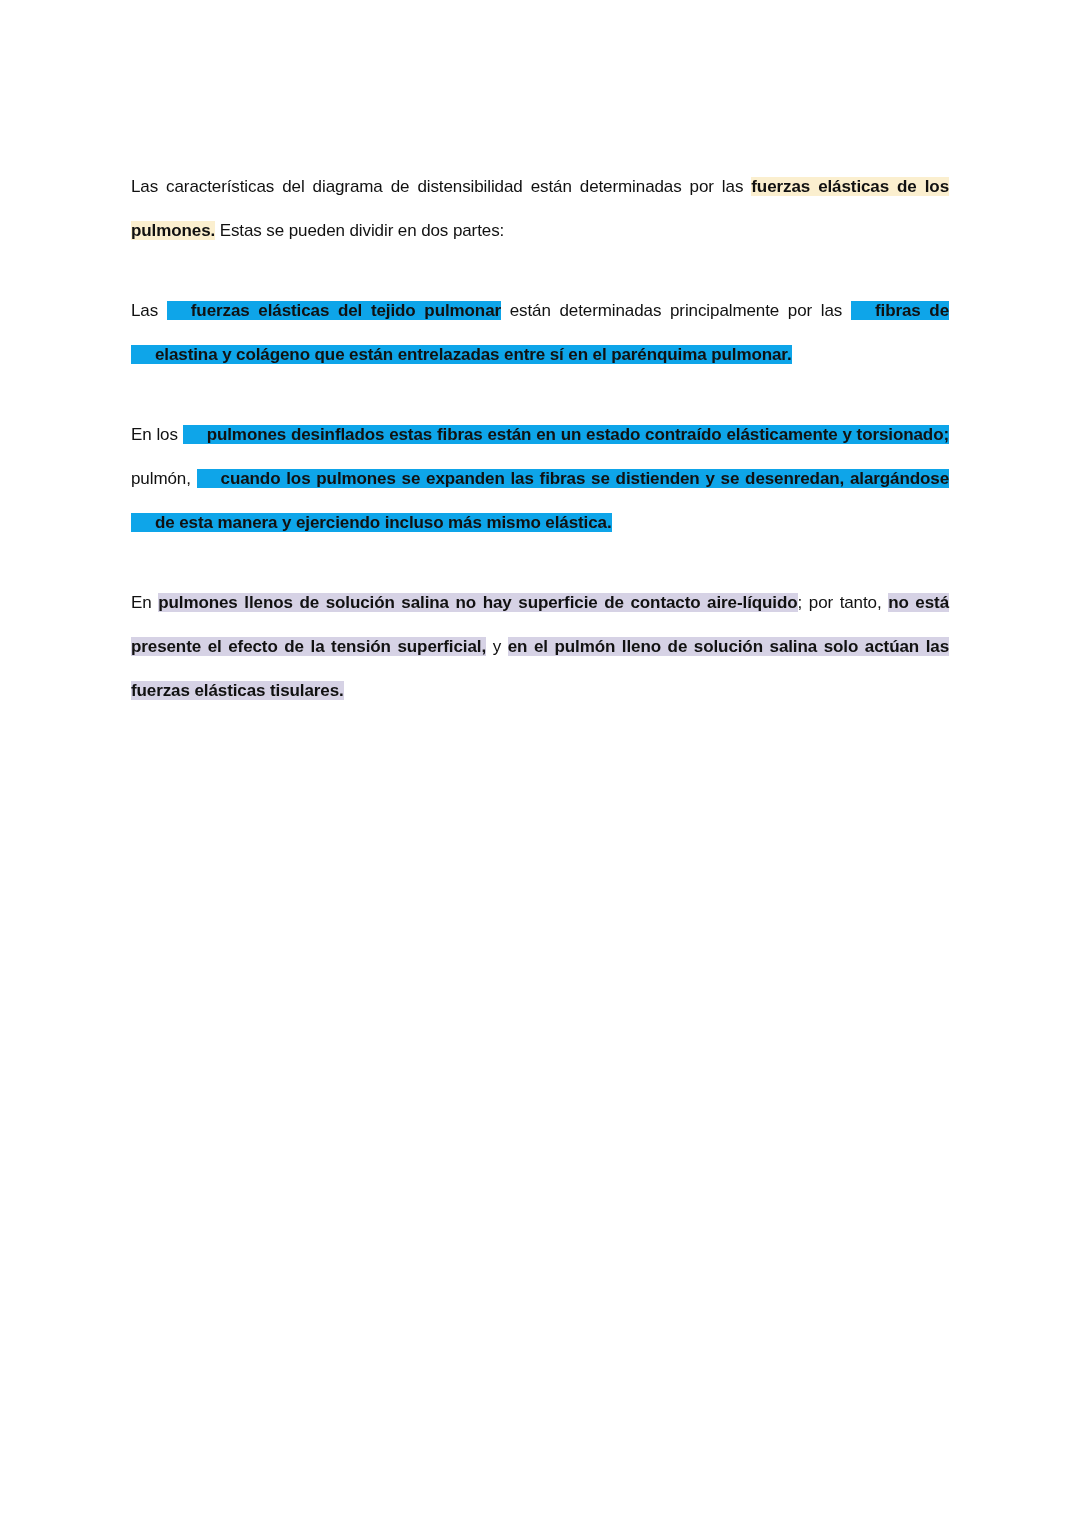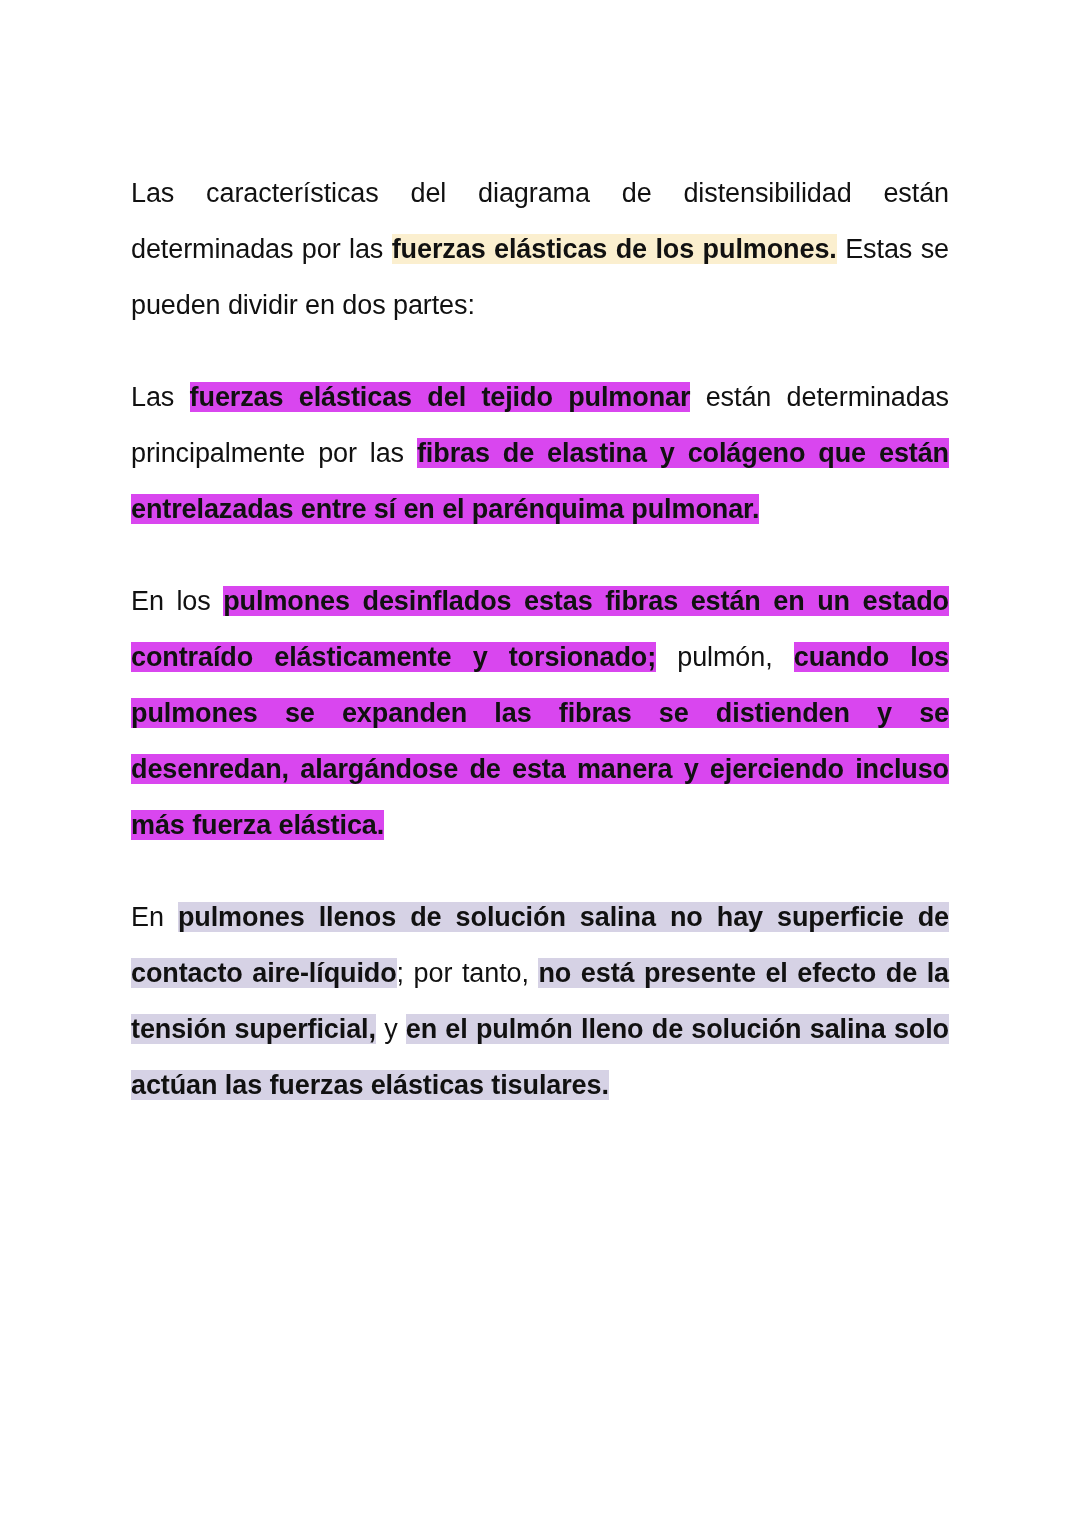--- a/index.html
+++ b/index.html
@@ -21,42 +21,43 @@
     height: 1525px;
     background: #ffffff;
     box-sizing: border-box;
     padding: 165px 132px 0 131px;
   }
   .doc-body {
     width: 818px;
   }
   p.para {
     margin: 0 0 36px 0;
-    font-size: 27px;
-    line-height: 56px;
+    font-size: 17px;
+    line-height: 44px;
     text-align: justify;
     text-justify: inter-word;
     letter-spacing: -0.1px;
     word-spacing: 0px;
   }
   p.para:last-child {
     margin-bottom: 5px;
   }
   .b {
     font-weight: bold;
   }
   
   .hl-yellow {
     background-color: #fbefcf;
     box-decoration-break: clone;
     -webkit-box-decoration-break: clone;
   }
   .hl-green {
-    background-color: #d946ef;
+    background-color: #0ea5e9;
     box-decoration-break: clone;
+    padding-left: 24px;
     -webkit-box-decoration-break: clone;
   }
   .hl-purple {
     background-color: #d6d2e5;
     box-decoration-break: clone;
     -webkit-box-decoration-break: clone;
   }
 </style>
 </head>
 <body>
@@ -68,21 +69,21 @@
       <span>Las características del diagrama de distensibilidad están determinadas por las </span><span class="b hl-yellow">fuerzas elásticas de los pulmones.</span><span> Estas se pueden dividir en dos partes:</span>
     </p>
 
 
 
     <p class="para">
       <span>Las </span><span class="b hl-green">fuerzas elásticas del tejido pulmonar</span><span> están determinadas principalmente por las </span><span class="b hl-green">fibras de elastina y colágeno que están entrelazadas entre sí en el parénquima pulmonar.</span>
     </p>
 
     <p class="para">
-      <span>En los </span><span class="b hl-green">pulmones desinflados estas fibras están en un estado contraído elásticamente y torsionado;</span><span> pulmón, </span><span class="b hl-green">cuando los pulmones se expanden las fibras se distienden y se desenredan, alargándose de esta manera y ejerciendo incluso más fuerza elástica.</span>
+      <span>En los </span><span class="b hl-green">pulmones desinflados estas fibras están en un estado contraído elásticamente y torsionado;</span><span> pulmón, </span><span class="b hl-green">cuando los pulmones se expanden las fibras se distienden y se desenredan, alargándose de esta manera y ejerciendo incluso más mismo elástica.</span>
     </p>
 
 
 
     <p class="para">
       <span>En </span><span class="b hl-purple">pulmones llenos de solución salina no hay superficie de contacto aire-líquido</span><span>; por tanto, </span><span class="b hl-purple">no está presente el efecto de la tensión superficial,</span><span> y </span><span class="b hl-purple">en el pulmón lleno de solución salina solo actúan las fuerzas elásticas tisulares.</span>
     </p>
 
   </div>
 </div>

